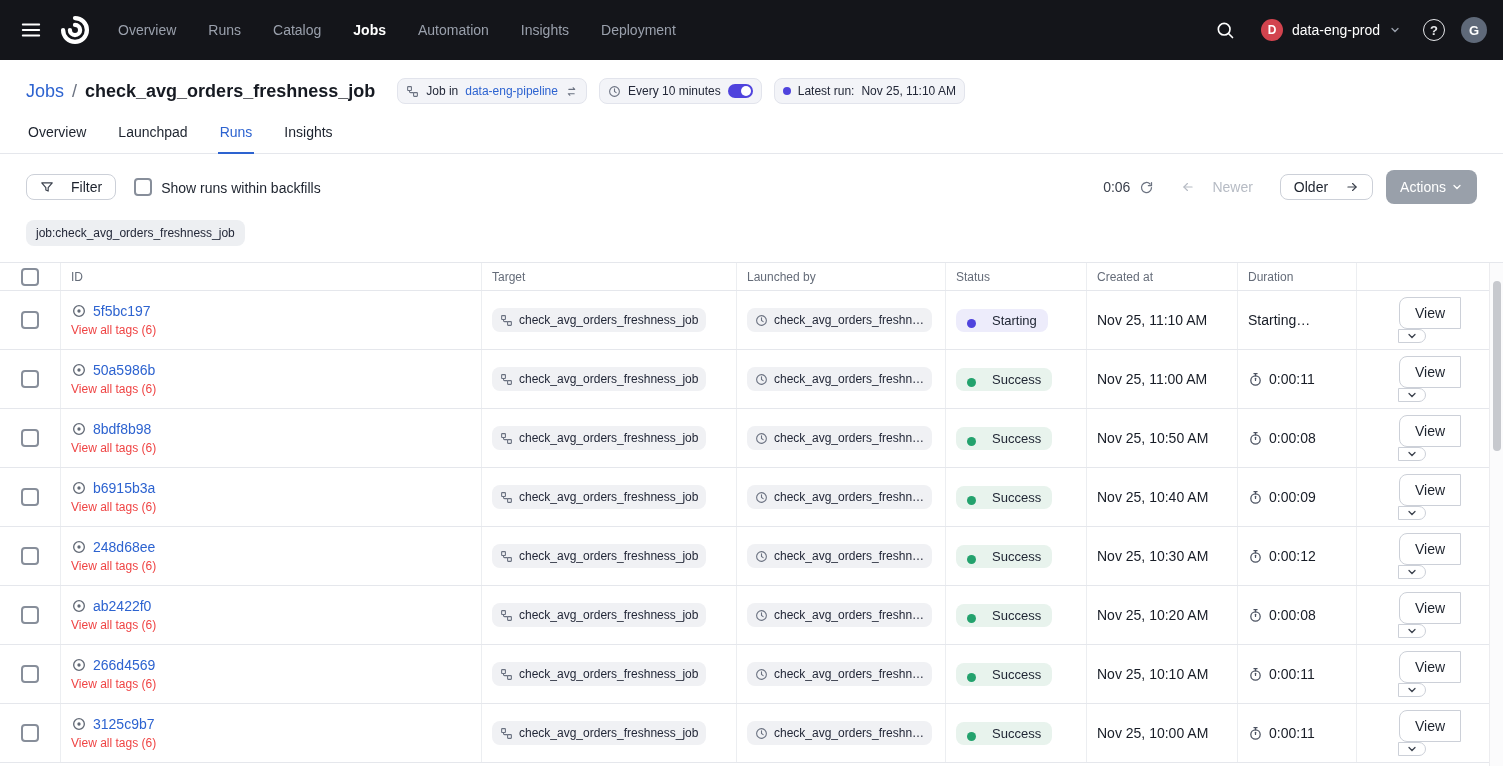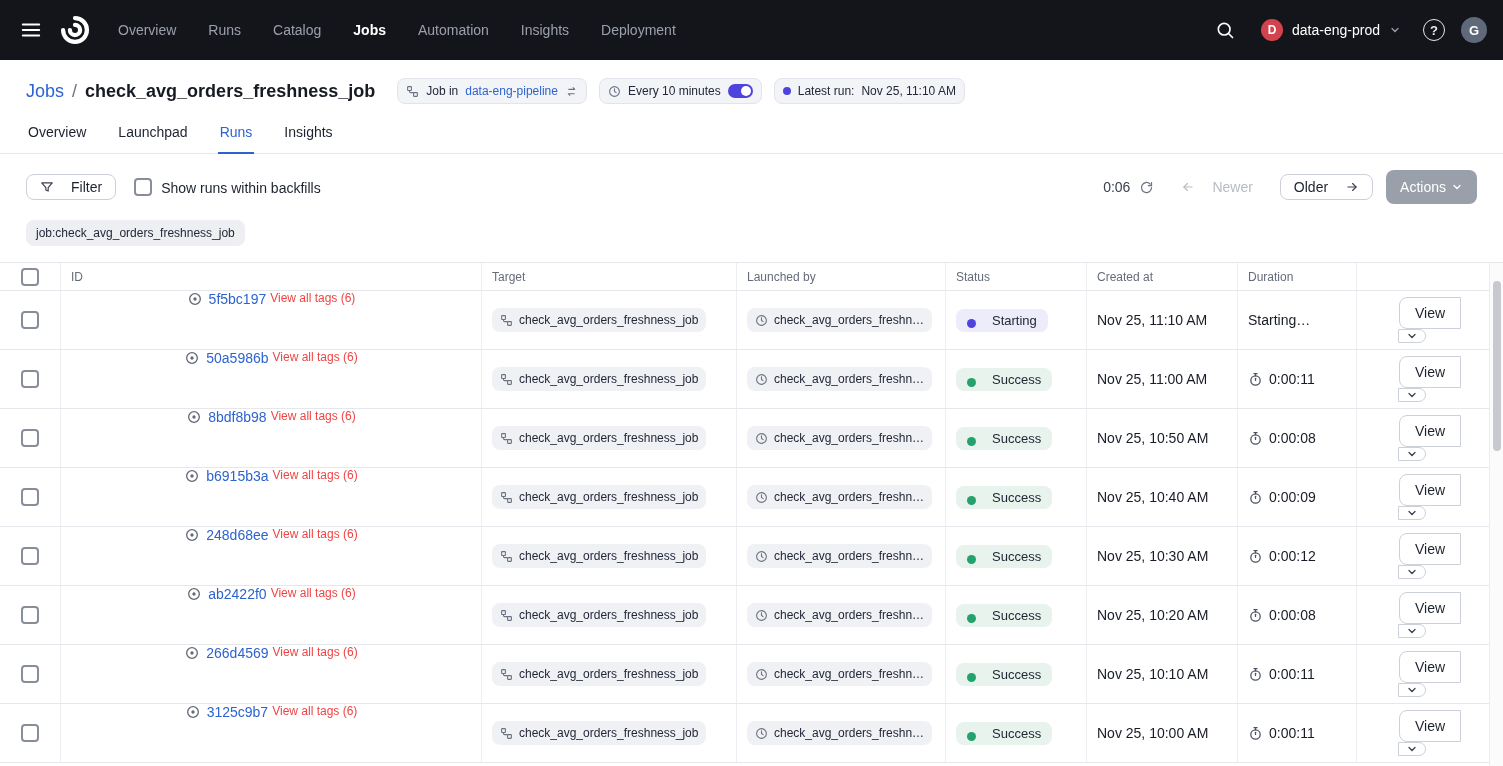--- a/index.html
+++ b/index.html
@@ -61,21 +61,21 @@
 
   
   .table { border-top: 1px solid #e5e7ec; position: relative; }
   .trow { display: grid; grid-template-columns: 60px 421px 255px 209px 141px 151px 119px 1fr; border-bottom: 1px solid #e5e7ec; }
   .trow > .cell { display: flex; align-items: center; padding: 0 10px; border-left: 1px solid #eceef1; min-width: 0; }
   .trow > .cell:first-child { border-left: none; }
   .thead-row { height: 28px; }
   .thead-row .cell { font-size: 12px; color: #656c79; }
   .body-row { height: 59px; }
   .checkbox-cell { justify-content: center; padding: 0 !important; }
-  .id-cell { flex-direction: row; align-items: flex-start !important; justify-content: center; gap: 4px; }
+  .id-cell { flex-direction: column; align-items: flex-start !important; justify-content: center; gap: 4px; }
   .id-line { display: flex; align-items: center; gap: 6px; }
   .icon { display: inline-flex; }
   .run-icon { color: #636a76; }
   .run-link { color: #2d63d0; font-size: 14px; text-decoration: none; cursor: pointer; }
   .tags-link { font-size: 12px; color: #ef4444; cursor: pointer; text-decoration: none; }
   .chip { display: inline-flex; align-items: center; gap: 6px; background: #f0f1f4; border-radius: 8px; padding: 5px 8px; font-size: 12px; color: #232838; max-width: 100%; cursor: pointer; }
   .chip .cicon { color: #6a7180; display: flex; flex: none; }
   .chip .txt { white-space: nowrap; overflow: hidden; text-overflow: ellipsis; }
   .status { display: inline-flex; align-items: flex-end; gap: 16px; border-radius: 8px; padding: 4px 11px; font-size: 13px; color: #212735; }
   .status .dot { width: 9px; height: 9px; }

